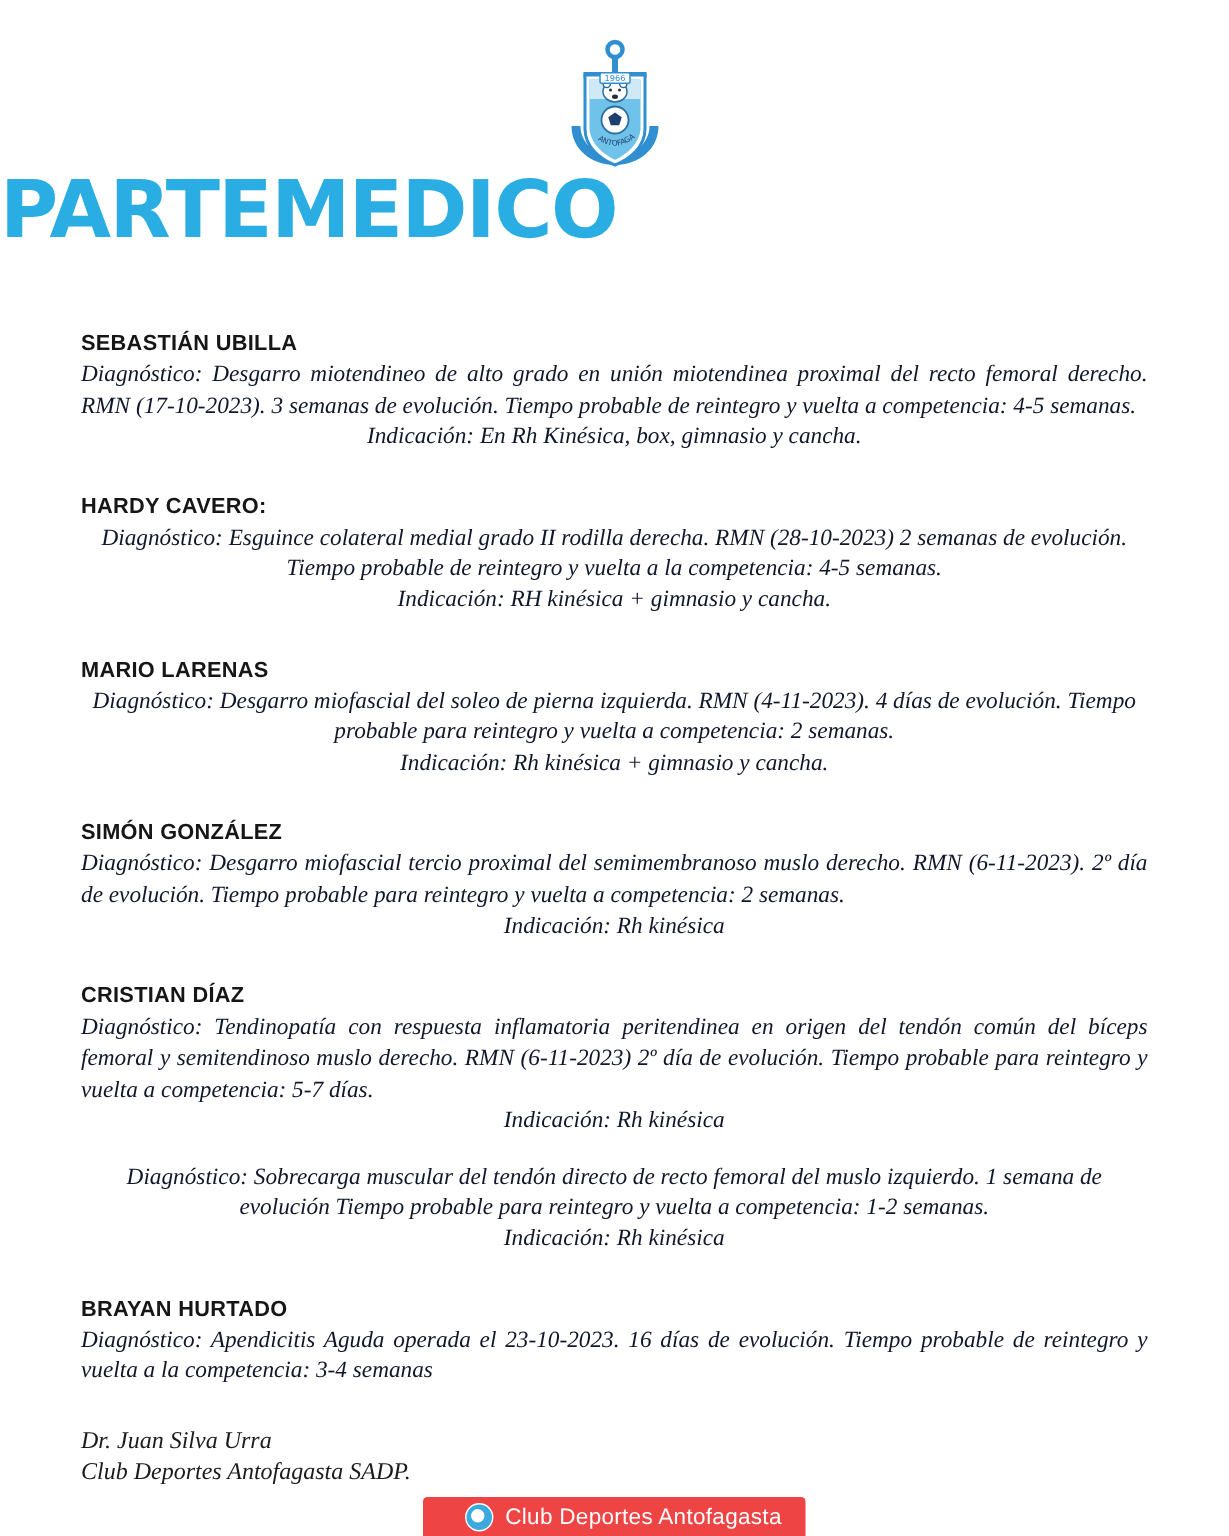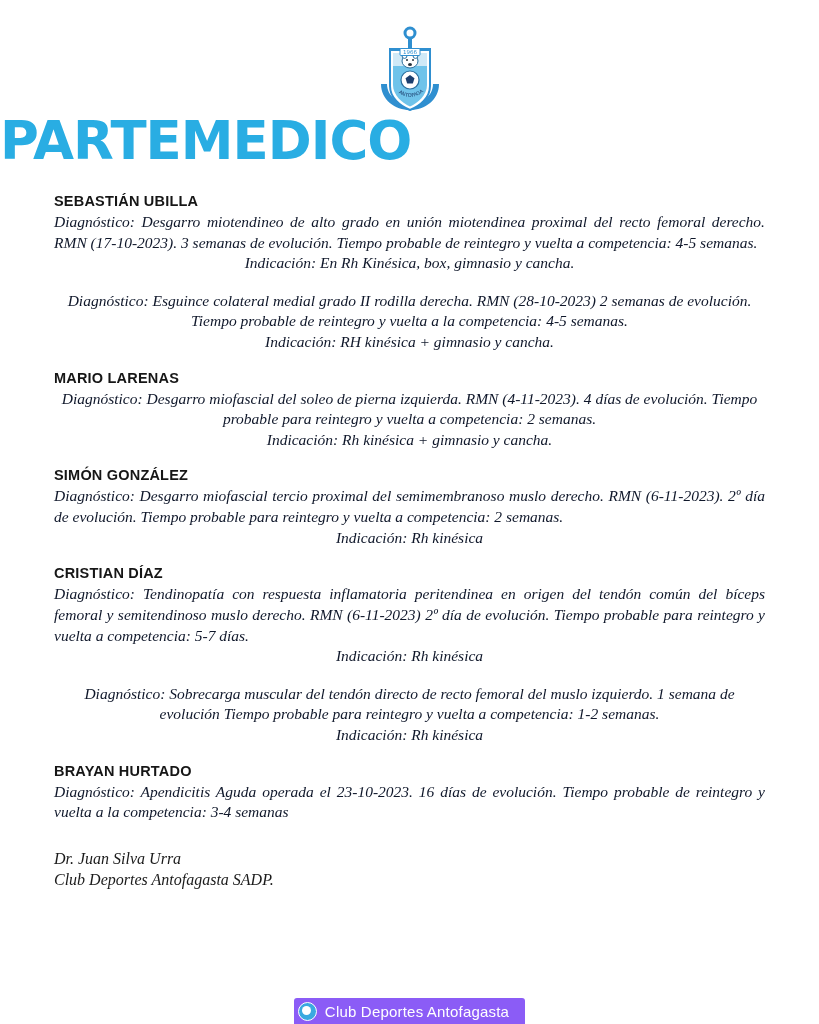--- a/index.html
+++ b/index.html
@@ -63,20 +63,21 @@
   .entry {
     margin-bottom: 17px;
   }
   .player-name {
     font-family: "Liberation Sans", sans-serif;
     font-weight: bold;
     font-size: 14.5px;
     letter-spacing: 0.2px;
     color: #161616;
     margin-bottom: 3px;
+    margin-top: 28px;
   }
   .line {
     font-family: "Liberation Serif", serif;
     font-style: italic;
     font-size: 15.5px;
     line-height: 1.33;
     color: #0f172a;
     text-align: justify;
     text-justify: inter-word;
   }
@@ -97,27 +98,27 @@
     position: absolute;
     left: 0;
     bottom: 0;
     width: 100%;
     height: 26px;
     display: flex;
     justify-content: center;
     align-items: flex-end;
   }
   .footer-bar {
-    background: #8b5cf6;
+    background: #ef4444;
     color: #ffffff;
     height: 26px;
     display: flex;
     align-items: center;
     gap: 8px;
-    padding: 0 16px 0 4px;
+    padding: 0 16px 0 28px;
     border-radius: 3px 3px 0 0;
   }
   .footer-logo {
     width: 17px;
     height: 17px;
     border-radius: 50%;
     background: #3aa9e0;
     border: 1px solid #ffffff;
     display: inline-block;
     position: relative;
@@ -187,20 +188,21 @@
 
   <div class="content">
 
     <div class="entry">
       <div class="player-name">SEBASTIÁN UBILLA</div>
       <div class="line">Diagnóstico: Desgarro miotendineo de alto grado en unión miotendinea proximal del recto femoral derecho.  RMN (17-10-2023). 3 semanas de evolución. Tiempo probable de reintegro y vuelta a competencia: 4-5 semanas.</div>
       <div class="line nojust">Indicación: En Rh Kinésica, box, gimnasio y cancha.</div>
     </div>
 
     <div class="entry">
+      <div class="player-name">HARDY CAVERO:</div>
       <div class="line nojust">Diagnóstico: Esguince colateral medial grado II rodilla derecha. RMN (28-10-2023) 2 semanas de evolución. Tiempo probable de reintegro y vuelta a la competencia: 4-5 semanas.</div>
       <div class="line nojust">Indicación: RH kinésica + gimnasio y cancha.</div>
     </div>
 
     <div class="entry">
       <div class="player-name">MARIO LARENAS</div>
       <div class="line nojust">Diagnóstico: Desgarro miofascial del soleo de pierna izquierda. RMN (4-11-2023). 4 días de evolución. Tiempo probable para reintegro y vuelta a competencia: 2 semanas.</div>
       <div class="line nojust">Indicación: Rh kinésica + gimnasio y cancha.</div>
     </div>
 

